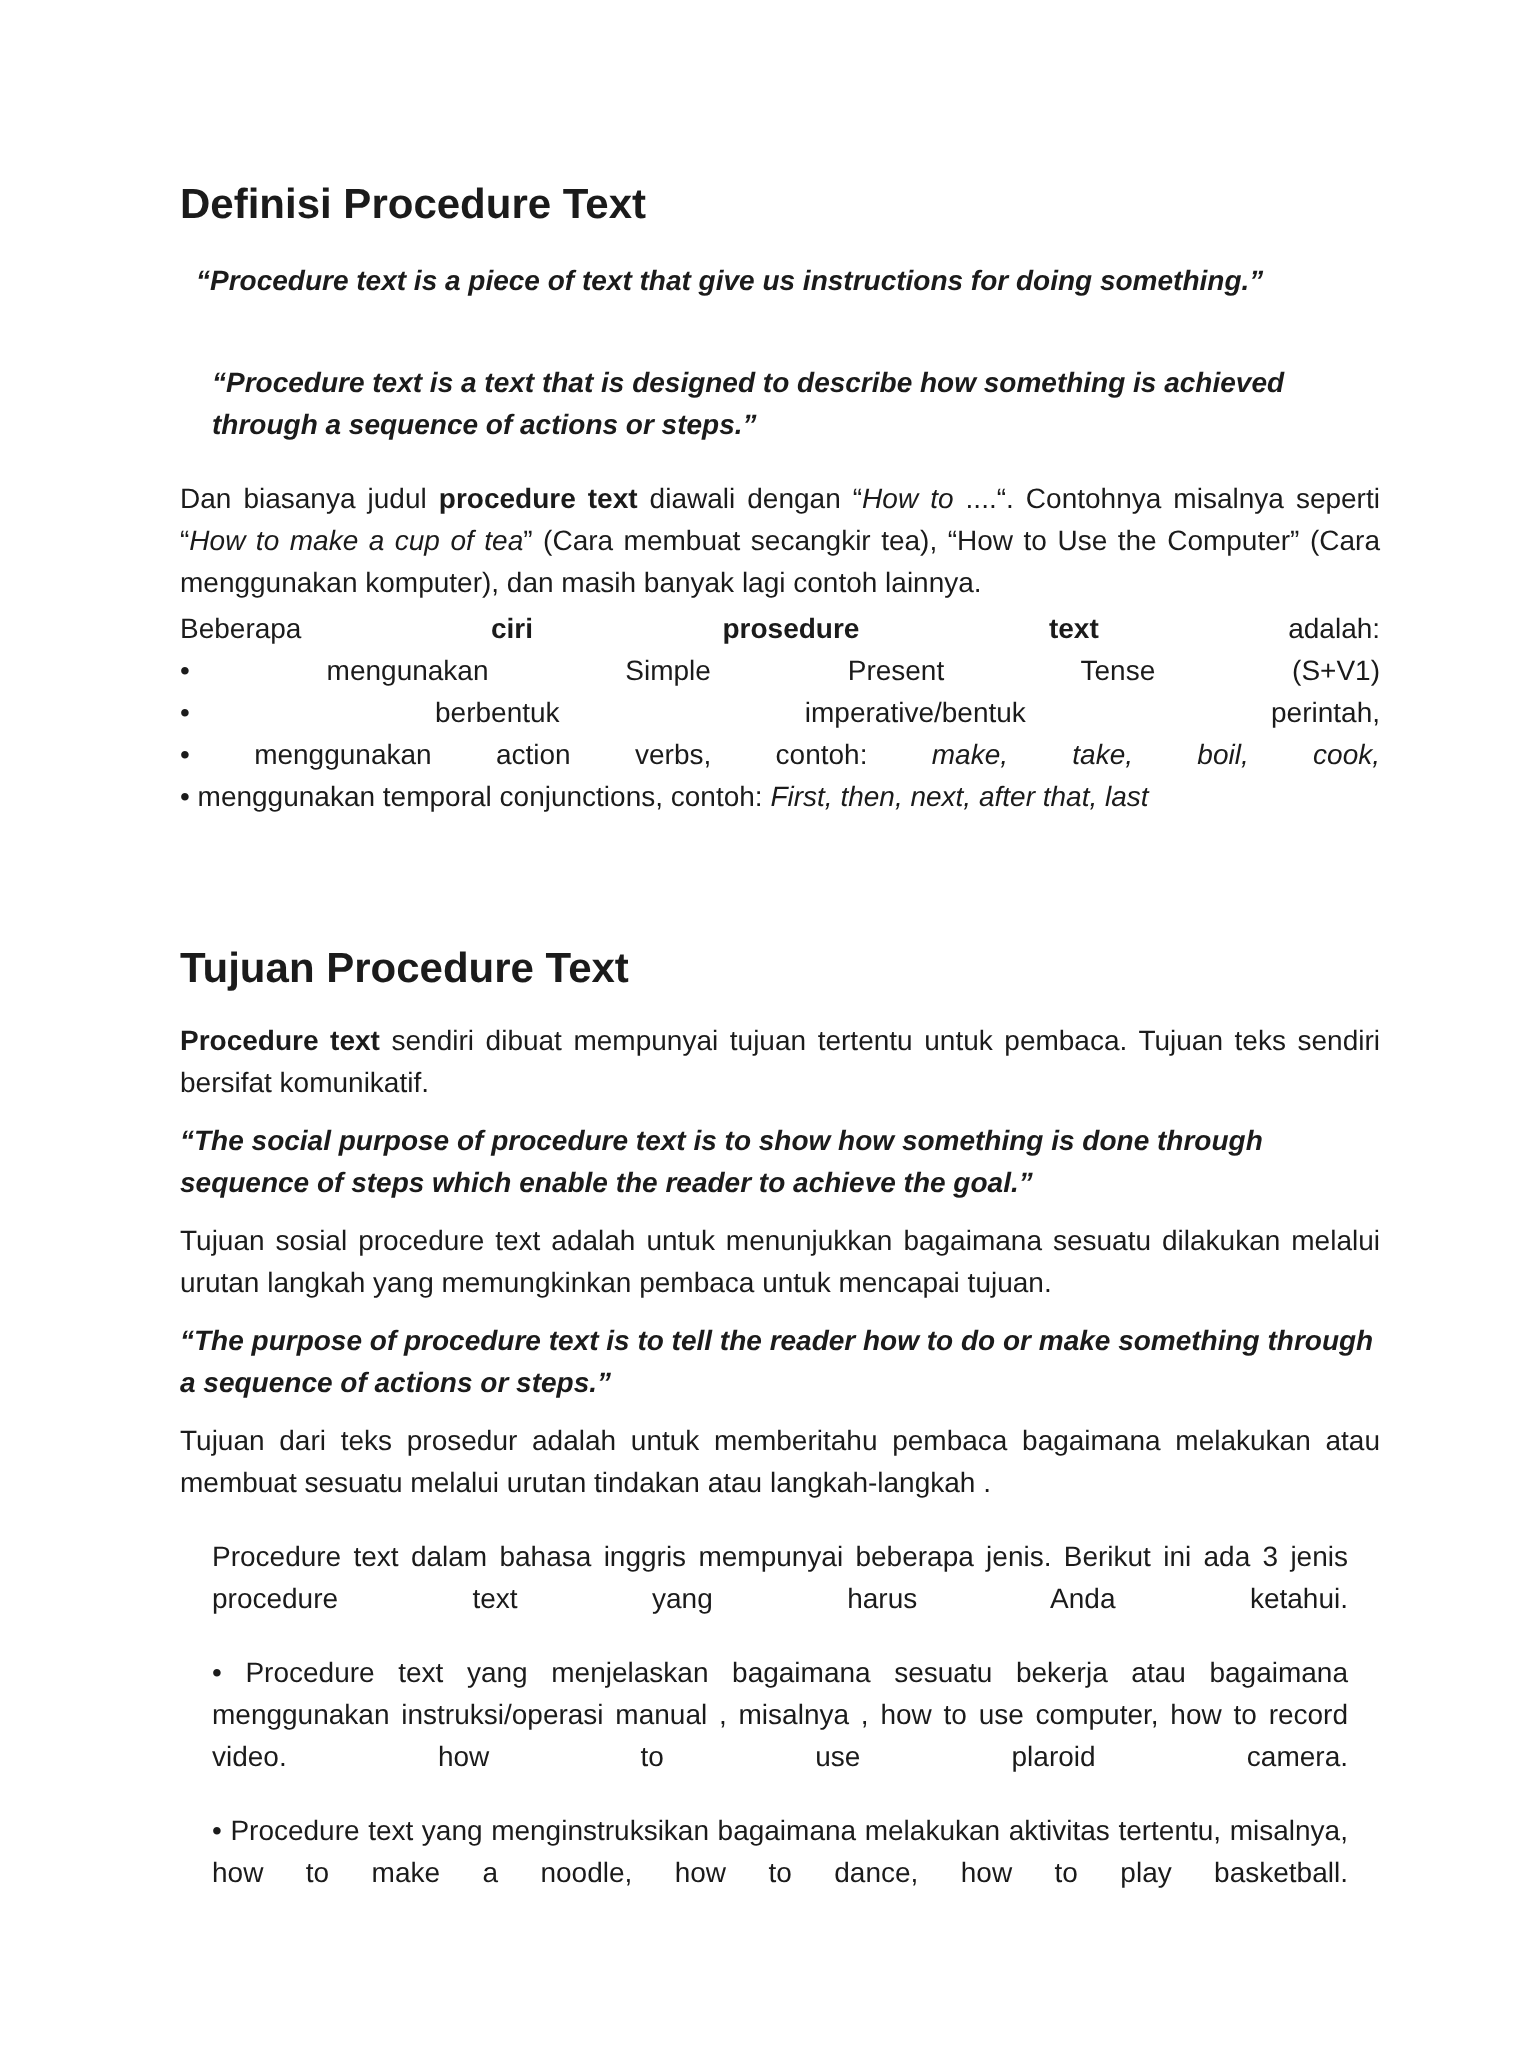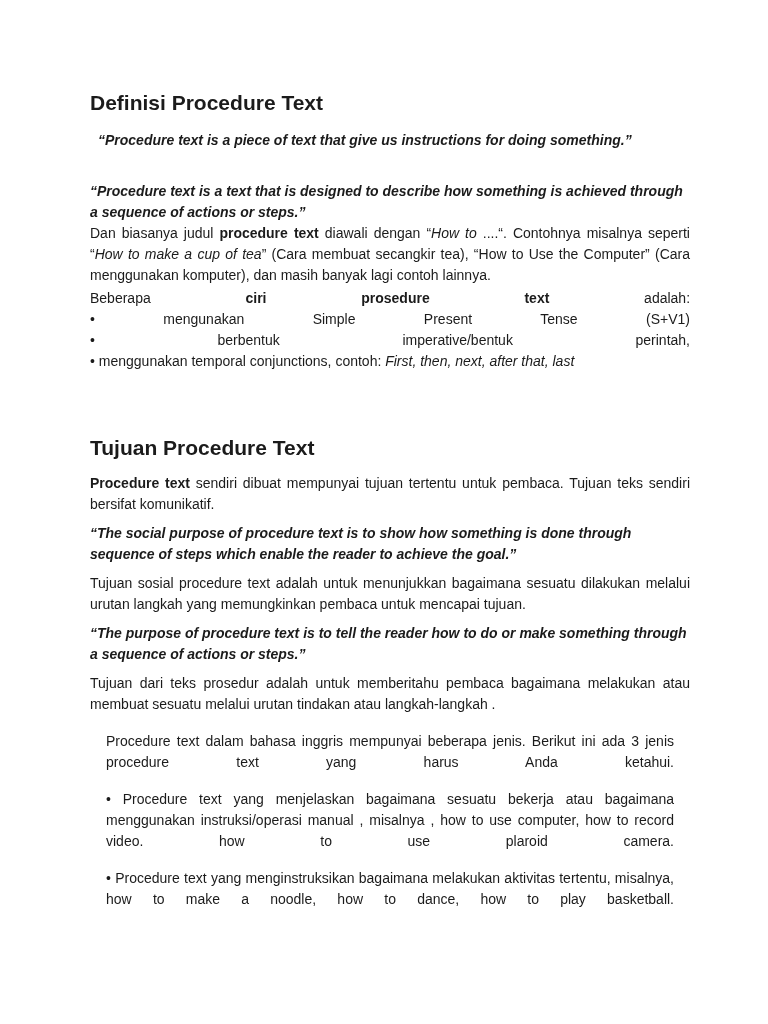--- a/index.html
+++ b/index.html
@@ -30,21 +30,21 @@
   .heading-jenis  { margin-top: 4px;  margin-bottom: 8px; }
   .quote-intro {
     font-weight: 700;
     font-style: italic;
     margin: 0 0 30px 0;
     padding-left: 8px;
   }
   .quote-left {
     font-weight: 700;
     font-style: italic;
-    margin: 0;
+    margin: 16px;
   }
   .quote-center {
     font-weight: 700;
     font-style: italic;
     margin: 0 0 8px 0;
   }
   .para {
     text-align: justify;
     margin: 0;
   }
@@ -73,20 +73,21 @@
     <p class="quote-intro">“Procedure text is a piece of text that give us instructions for doing something.”</p>
 
     <p class="quote-left">“Procedure text  is a text that is designed to describe how something is achieved through a sequence of actions or steps.”</p>
 
     <p class="para"><span>Dan biasanya judul </span><span class="seg-b">procedure text</span><span> diawali dengan “</span><span class="seg-i">How to</span><span> ....“. Contohnya misalnya seperti “</span><span class="seg-i">How to make a cup of tea</span><span>” (Cara membuat secangkir tea), “How to Use the Computer” (Cara menggunakan komputer), dan masih banyak lagi contoh lainnya.</span></p>
 
     <div class="ciri-block">
       <div class="stretch-line"><span>Beberapa </span><span class="seg-b">ciri</span><span> </span><span class="seg-b">prosedure</span><span> </span><span class="seg-b">text</span><span> adalah:</span></div>
       <div class="stretch-line"><span>• mengunakan Simple Present Tense (S+V1)</span></div>
       <div class="stretch-line"><span>• berbentuk imperative/bentuk perintah,</span></div>
+      <div class="stretch-line"><span>• menggunakan action verbs, contoh: </span><span class="seg-i">make, take, boil, cook,</span></div>
       <div><span>• menggunakan temporal conjunctions, contoh: </span><span class="seg-i">First, then, next, after that, last</span></div>
     </div>
   </div>
 
   <div>
     <h2 class="doc-heading heading-tujuan">Tujuan Procedure Text</h2>
 
     <p class="para para-gap"><span class="seg-b">Procedure text</span><span> sendiri dibuat mempunyai tujuan tertentu untuk pembaca. Tujuan teks sendiri bersifat komunikatif.</span></p>
 
     <p class="quote-center">“The social purpose of procedure text is to show how something is done through sequence of steps which enable the reader to achieve the goal.”</p>

